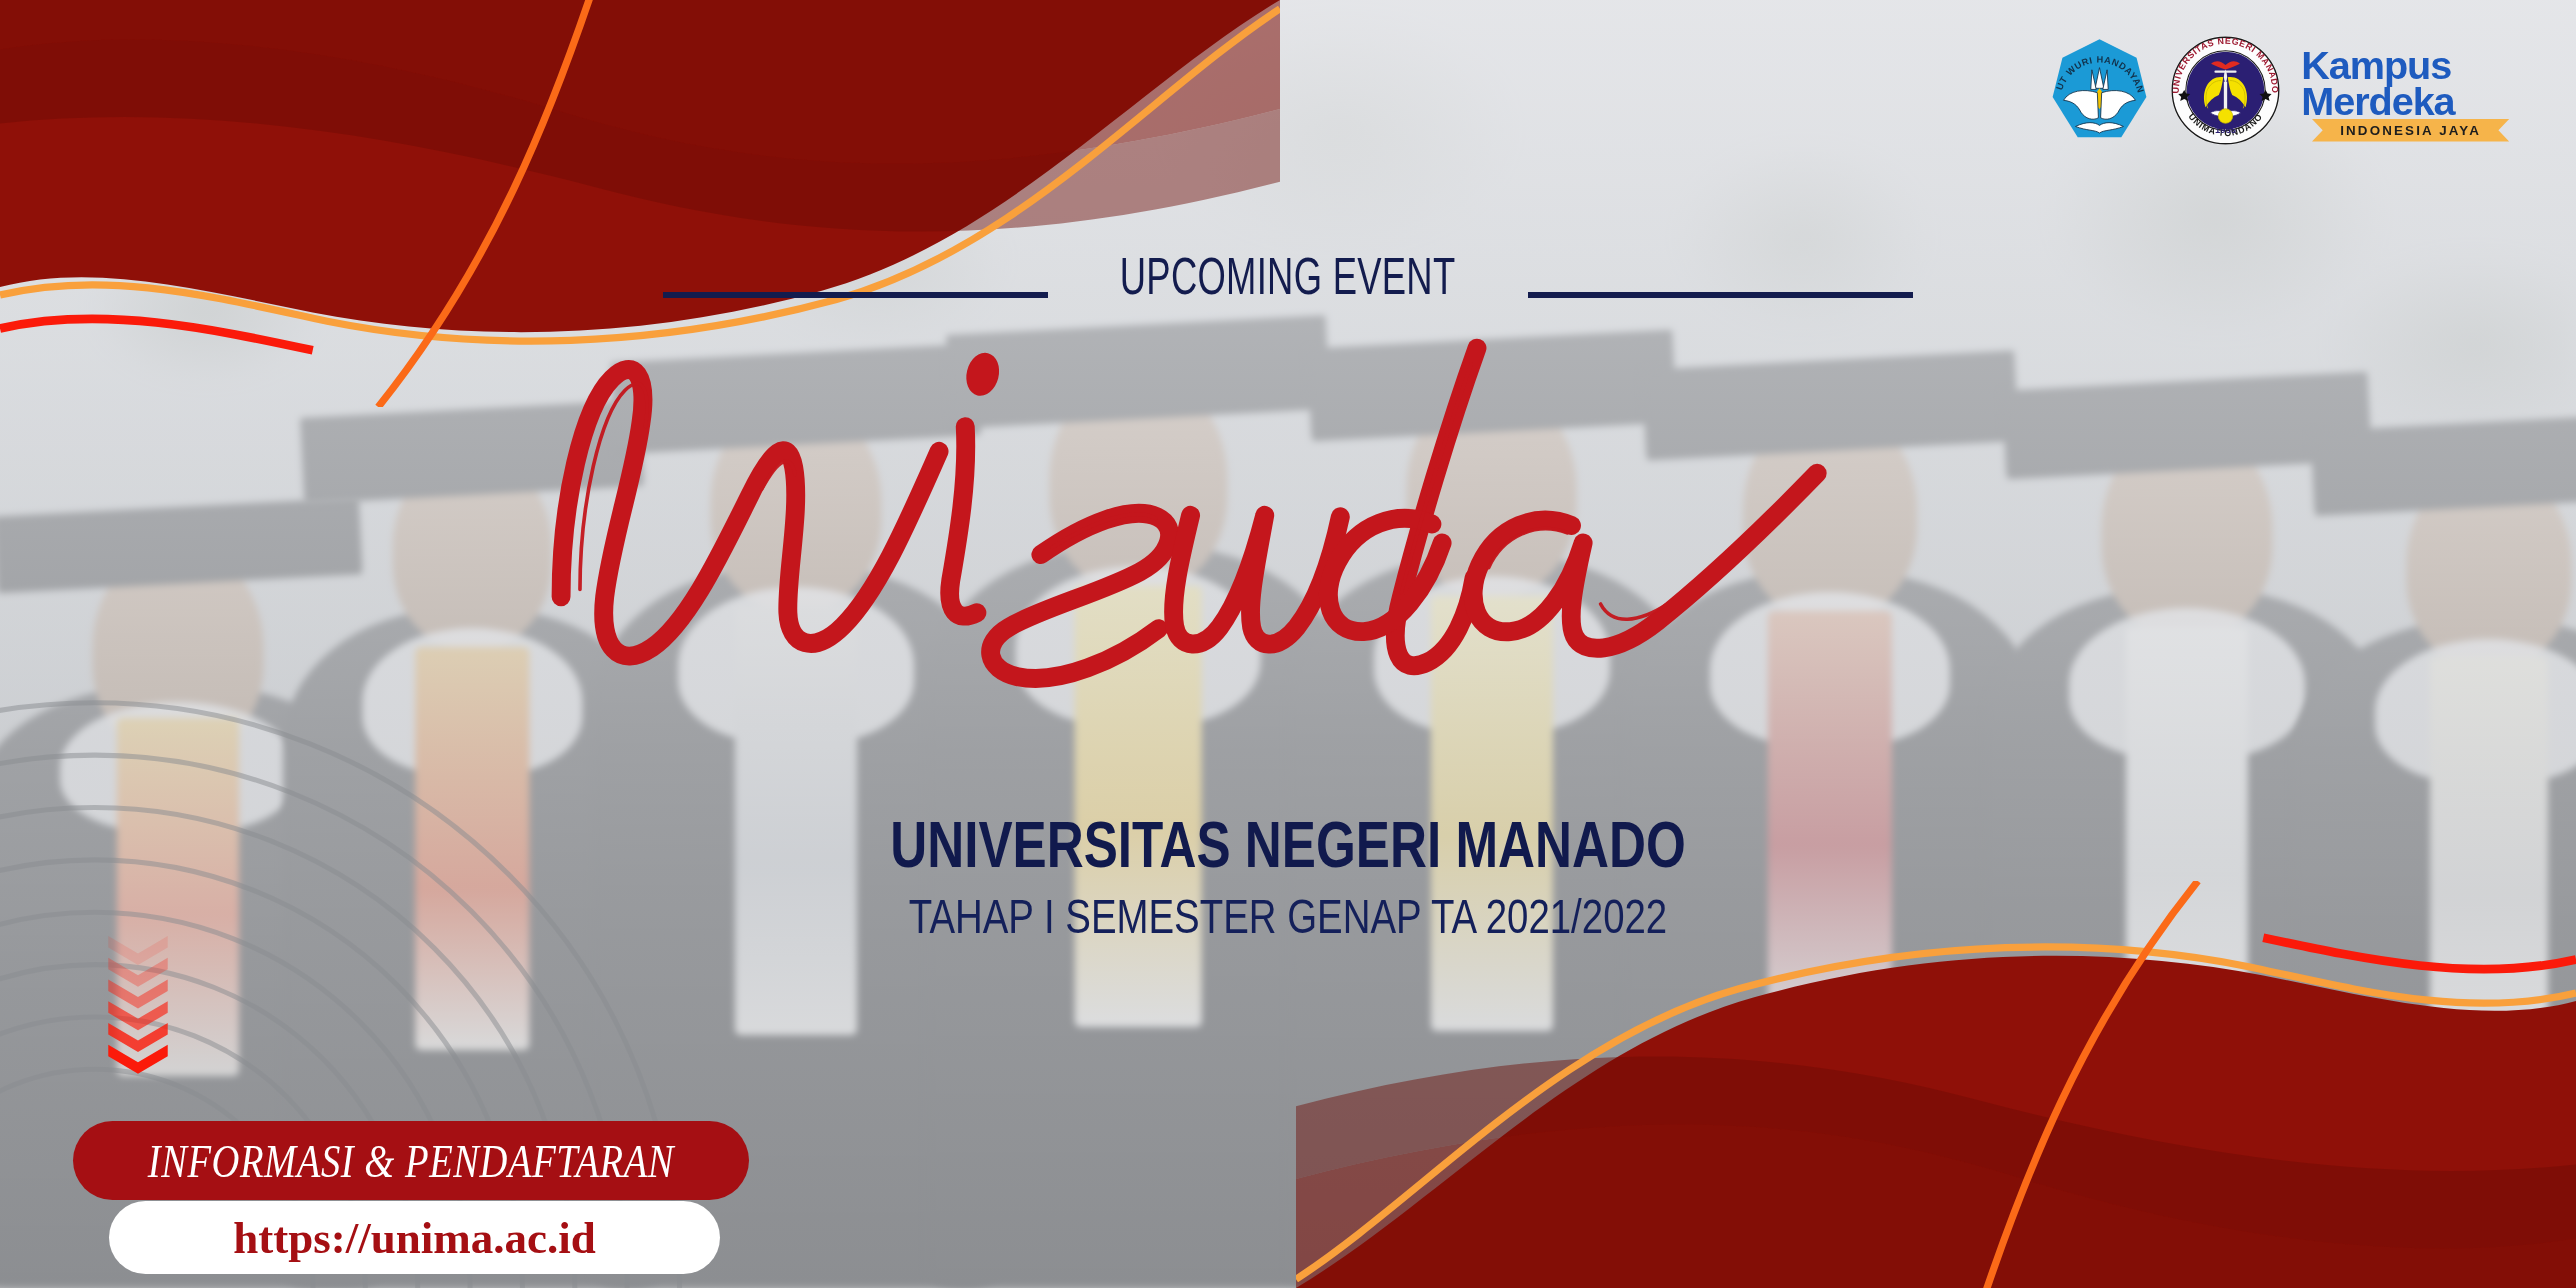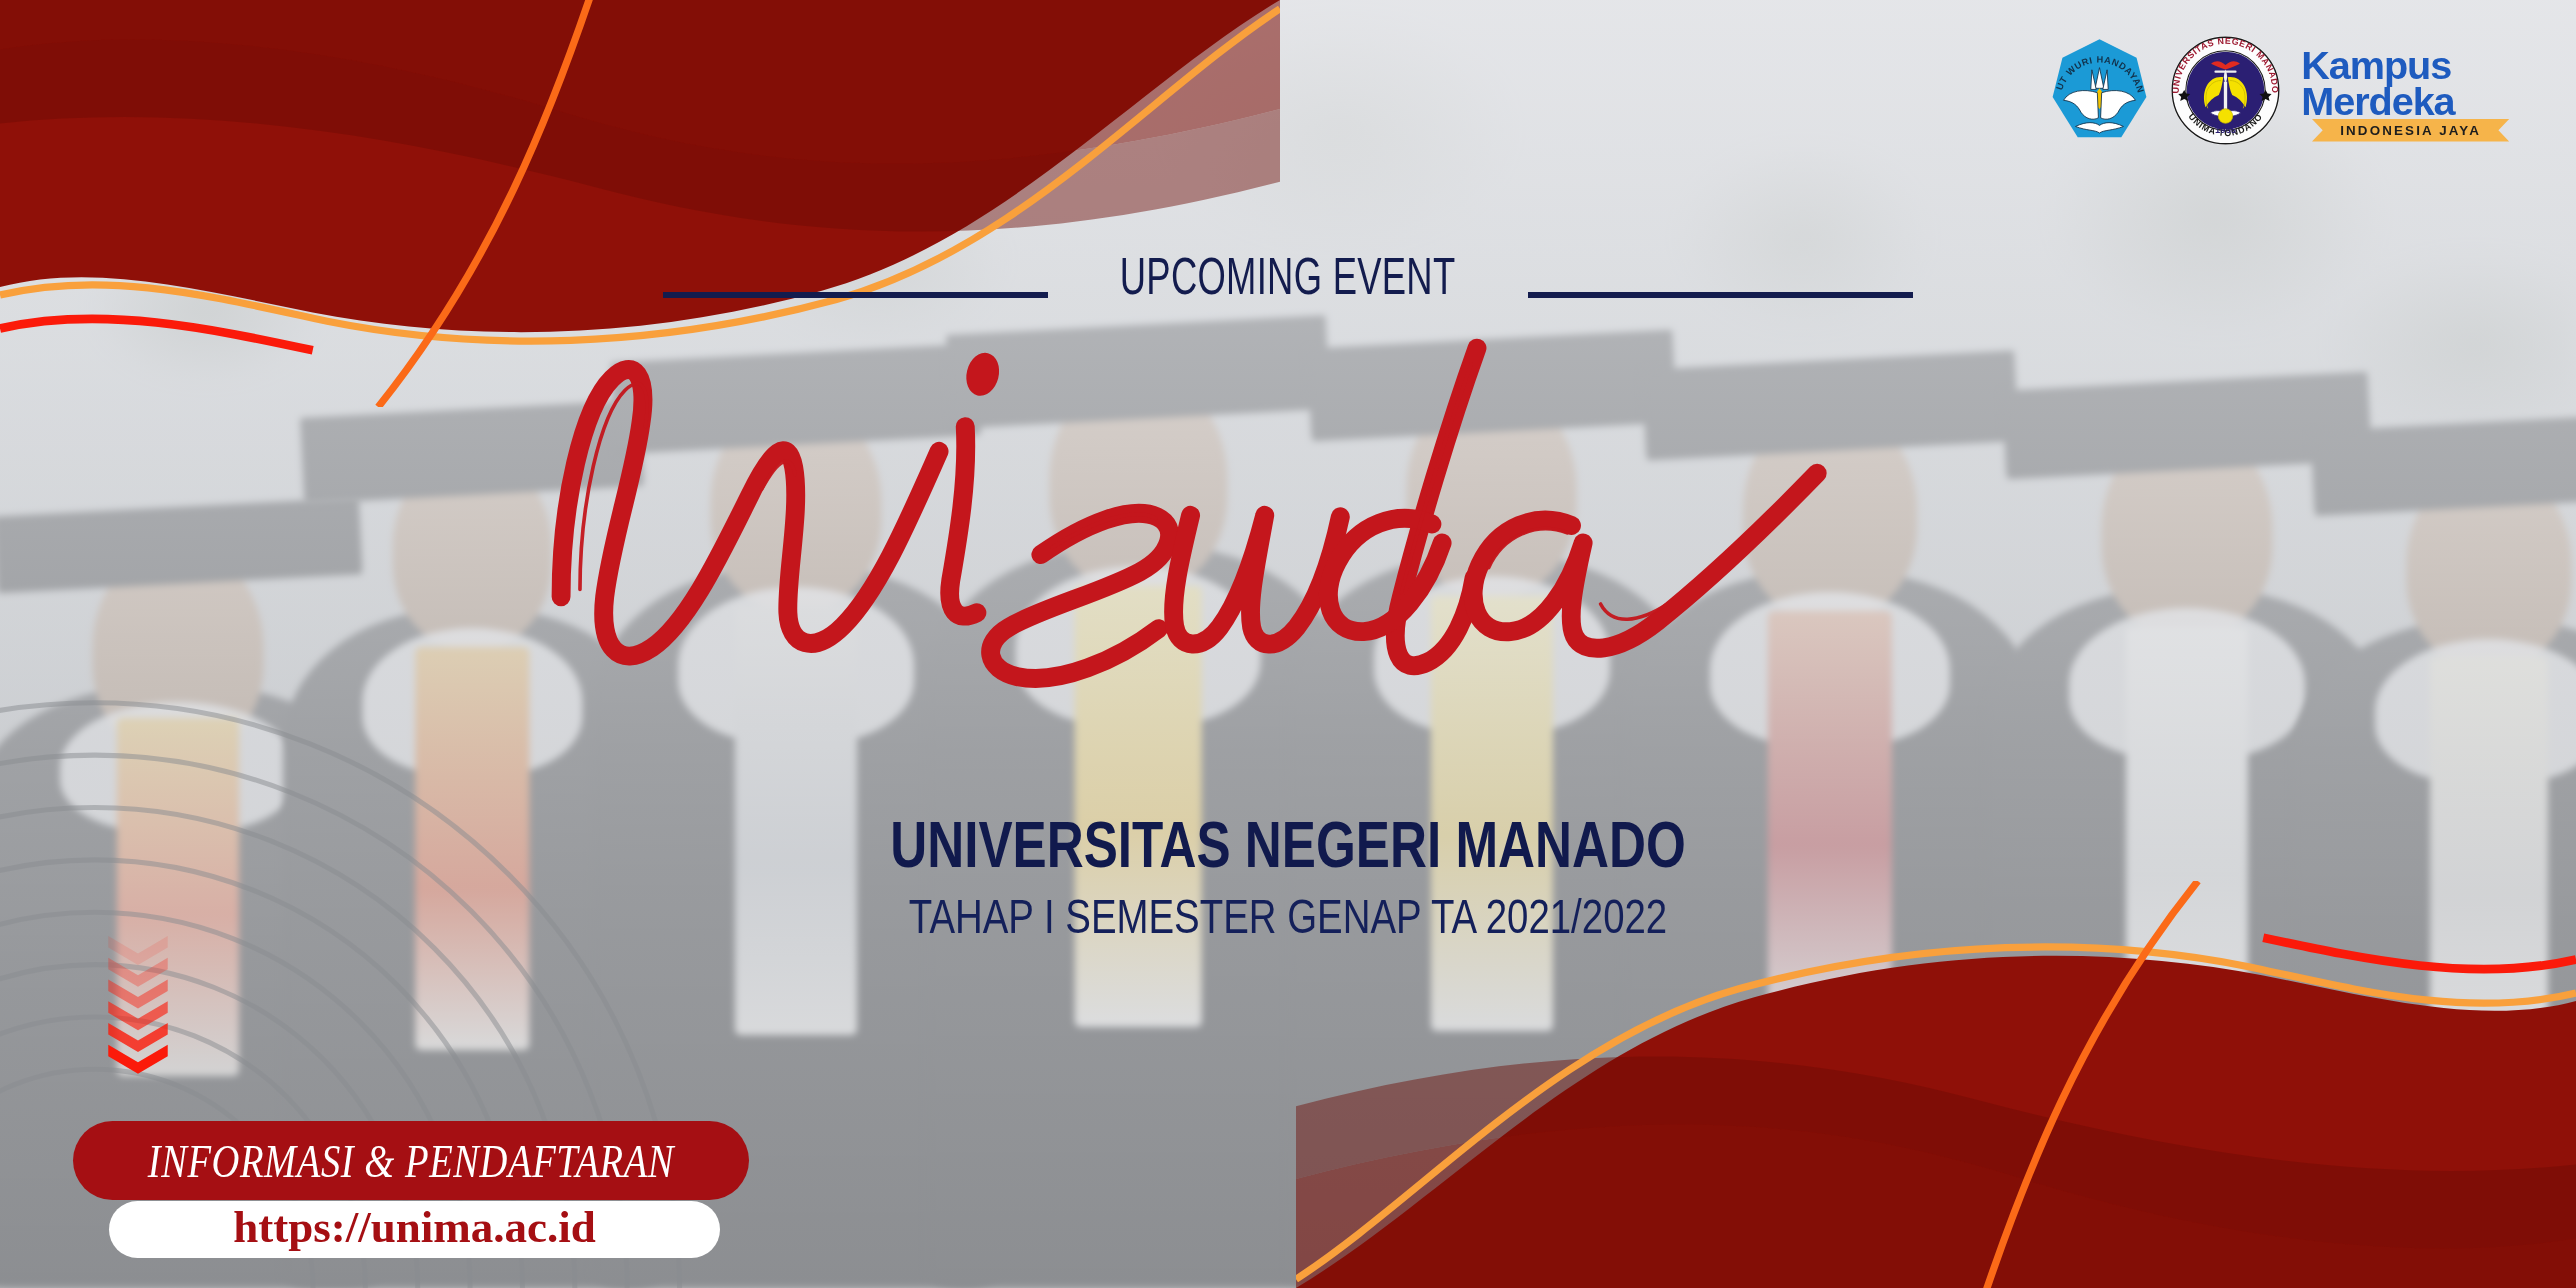--- a/index.html
+++ b/index.html
@@ -168,23 +168,23 @@
     background:#a50f13; border-radius:44px;
     display:flex; align-items:center; justify-content:center;font-style:italic;
   }
   .pill-info span{
     font-family:"Liberation Serif", serif;
     color:#fff; font-size:47px; font-weight:400; letter-spacing:0.7px;
     transform:scaleX(.82); transform-origin:center; white-space:nowrap;
   }
   .pill-url{
     position:absolute; left:109px; top:1201px;
-    width:611px; height:57px;
+    width:611px; height:73px;
     background:#fff; border-radius:41px;
-    display:flex; align-items:flex-start; justify-content:center;
+    display:flex; align-items:center; justify-content:center;
   }
   .pill-url span{
     font-family:"Liberation Serif", serif;
     color:#a50f13; font-size:45px; font-weight:700; letter-spacing:0px;
     white-space:nowrap;
   }
 </style>
 </head>
 <body>
 

